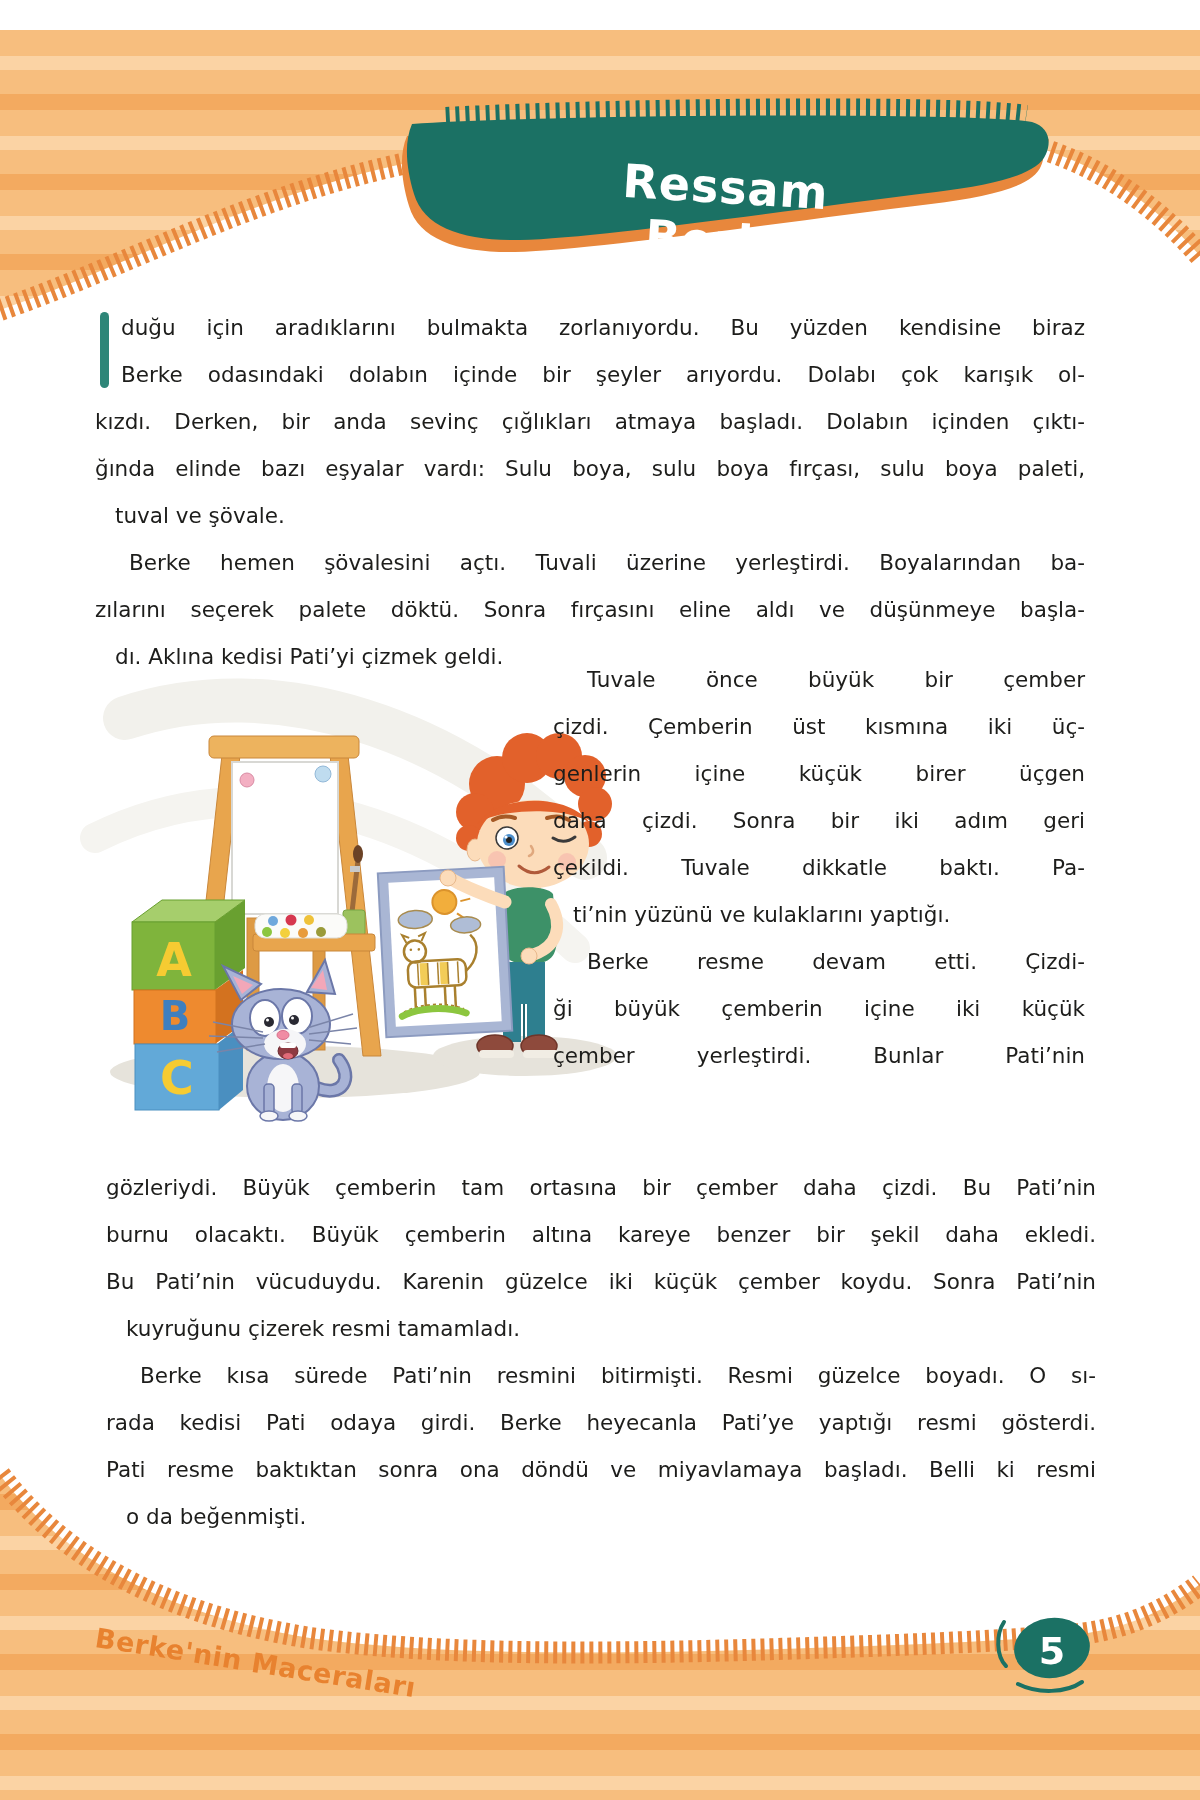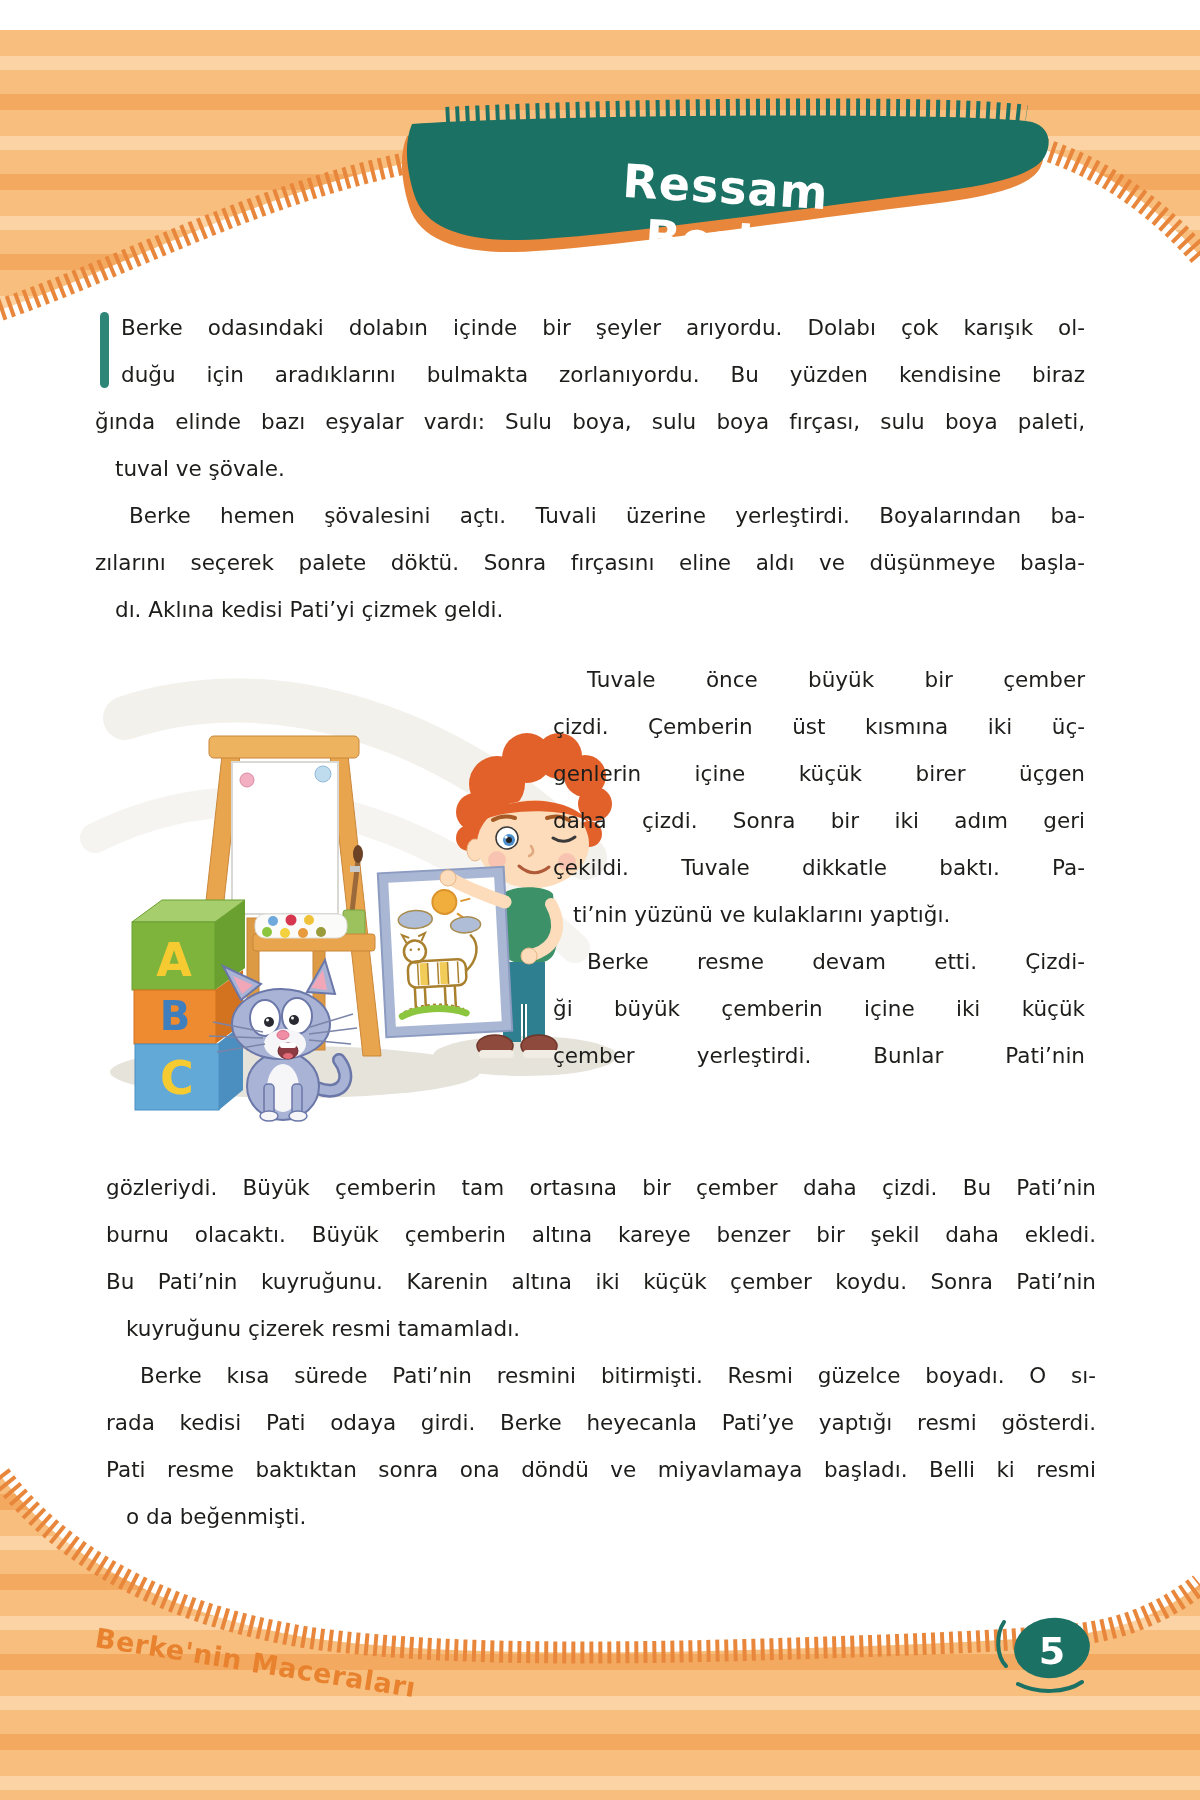--- a/index.html
+++ b/index.html
@@ -60,22 +60,23 @@
       <path d="M446,90 C640,80 960,78 1026,88" fill="none" stroke="#1B7164" stroke-width="26" stroke-dasharray="4 6"></path>
       <path d="M412,94 C560,84 980,82 1032,92 C1048,97 1052,110 1046,124 C1038,144 998,154 936,162 C790,180 598,208 520,210 C464,211 424,198 414,164 C406,138 404,112 412,94 Z" fill="#E8873C" transform="translate(-5,12)"></path>
       <path d="M412,94 C560,84 980,82 1032,92 C1048,97 1052,110 1046,124 C1038,144 998,154 936,162 C790,180 598,208 520,210 C464,211 424,198 414,164 C406,138 404,112 412,94 Z" fill="#1B7164"></path>
     </g>
   </svg>
 
   <div class="title">Ressam Berke</div>
 
   <div class="story-block block-a">
     <span class="dropbar"></span>
+    <div class="ln pad">duğu için aradıklarını bulmakta zorlanıyordu. Bu yüzden kendisine biraz</div>
     <div class="ln pad">Berke odasındaki dolabın içinde bir şeyler arıyordu. Dolabı çok karışık ol-</div>
-    <div class="ln pad">duğu için aradıklarını bulmakta zorlanıyordu. Bu yüzden kendisine biraz</div>
+    <div class="ln">kızdı. Derken, bir anda sevinç çığlıkları atmaya başladı. Dolabın içinden çıktı-</div>
     <div class="ln">ğında elinde bazı eşyalar vardı: Sulu boya, sulu boya fırçası, sulu boya paleti,</div>
     <div class="ln end">tuval ve şövale.</div>
     <div class="ln ind">Berke hemen şövalesini açtı. Tuvali üzerine yerleştirdi. Boyalarından ba-</div>
     <div class="ln">zılarını seçerek palete döktü. Sonra fırçasını eline aldı ve düşünmeye başla-</div>
     <div class="ln end">dı. Aklına kedisi Pati’yi çizmek geldi.</div>
   </div>
 
   <svg class="illus" width="505" height="470" viewBox="0 0 505 470">
 
     <g>
@@ -253,21 +254,21 @@
     <div class="ln">çekildi. Tuvale dikkatle baktı. Pa-</div>
     <div class="ln end">ti’nin yüzünü ve kulaklarını yaptığı.</div>
     <div class="ln ind">Berke resme devam etti. Çizdi-</div>
     <div class="ln">ği büyük çemberin içine iki küçük</div>
     <div class="ln">çember yerleştirdi. Bunlar Pati’nin</div>
   </div>
 
   <div class="story-block block-b">
     <div class="ln">gözleriydi. Büyük çemberin tam ortasına bir çember daha çizdi. Bu Pati’nin</div>
     <div class="ln">burnu olacaktı. Büyük çemberin altına kareye benzer bir şekil daha ekledi.</div>
-    <div class="ln">Bu Pati’nin kuyruğunu. Karenin altına iki küçük çember koydu. Sonra Pati’nin</div>
+    <div class="ln">Bu Pati’nin vücuduydu. Karenin güzelce iki küçük çember koydu. Sonra Pati’nin</div>
     <div class="ln end">kuyruğunu çizerek resmi tamamladı.</div>
     <div class="ln ind">Berke kısa sürede Pati’nin resmini bitirmişti. Resmi güzelce boyadı. O sı-</div>
     <div class="ln">rada kedisi Pati odaya girdi. Berke heyecanla Pati’ye yaptığı resmi gösterdi.</div>
     <div class="ln">Pati resme baktıktan sonra ona döndü ve miyavlamaya başladı. Belli ki resmi</div>
     <div class="ln end">o da beğenmişti.</div>
   </div>
 
   <div class="band bottom-band"></div>
 
   <svg class="deco bottom-deco" width="1200" height="370" viewBox="0 0 370">

